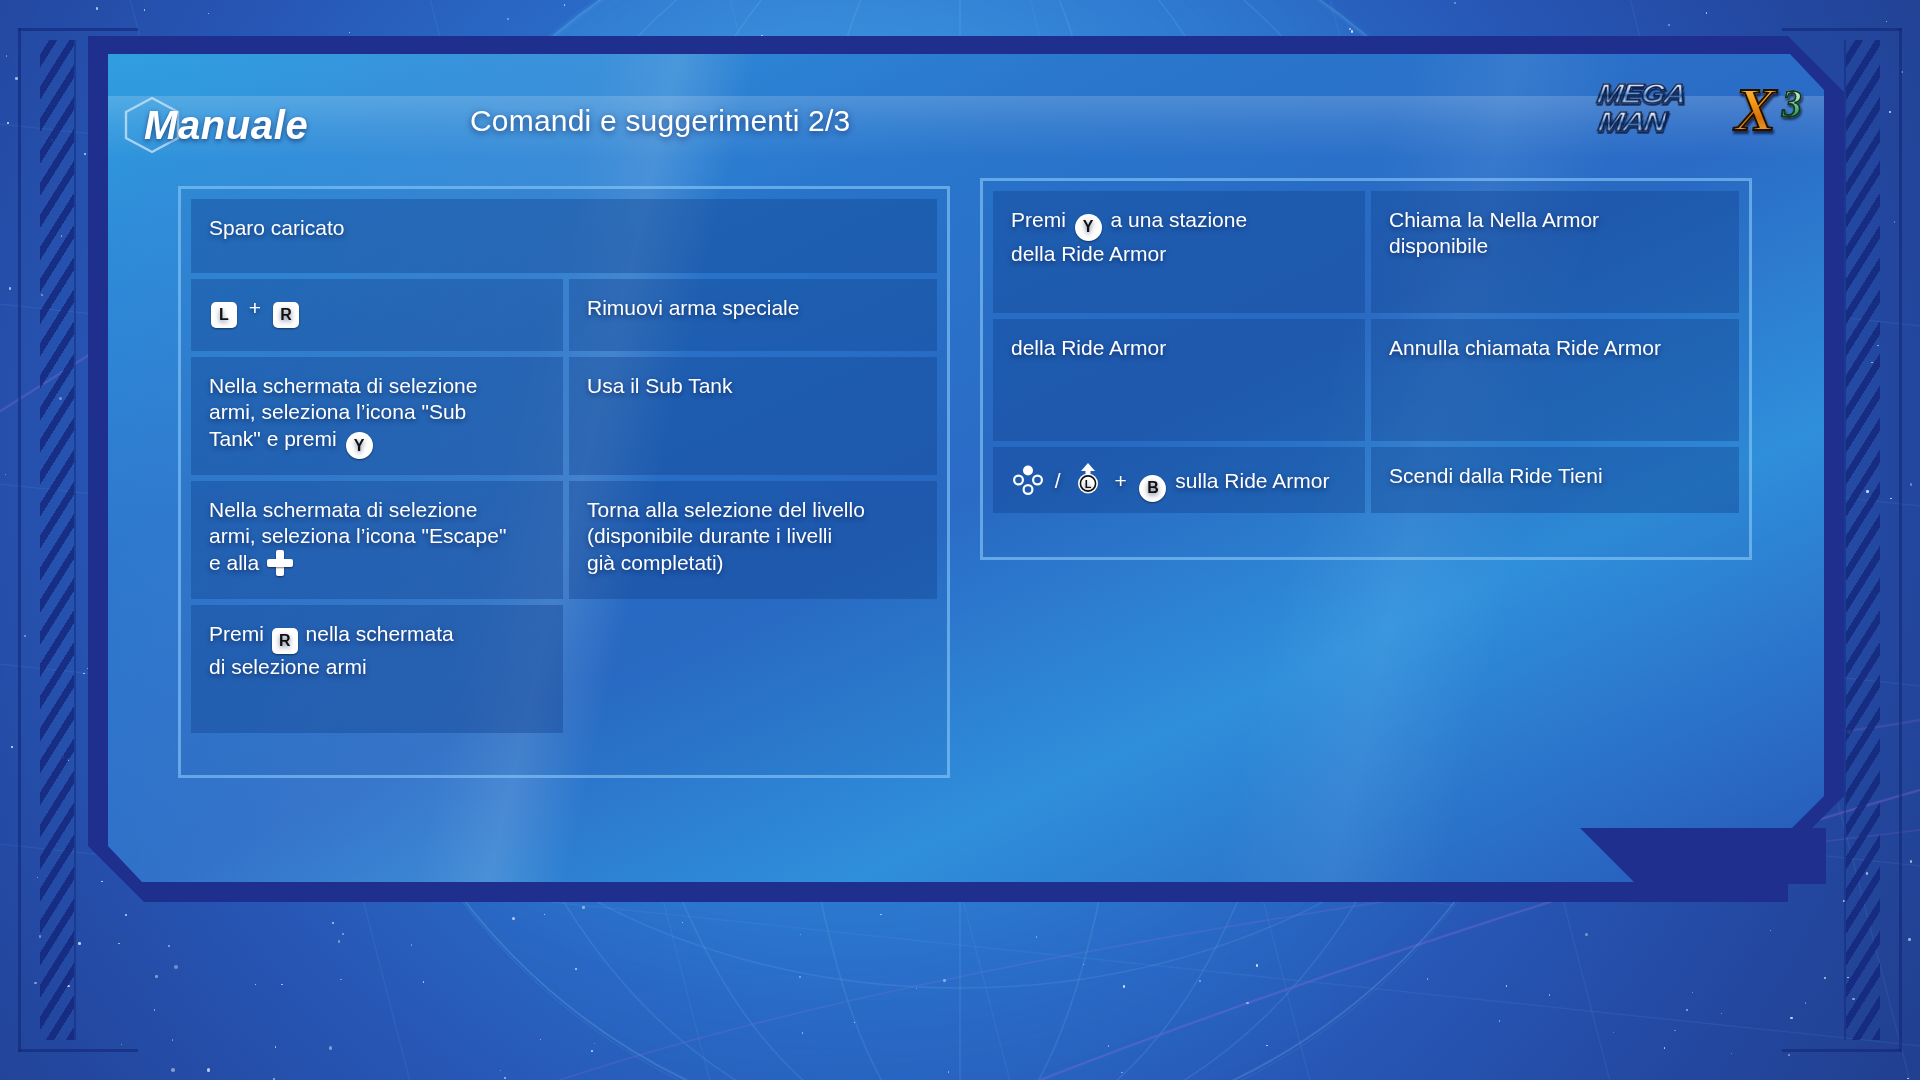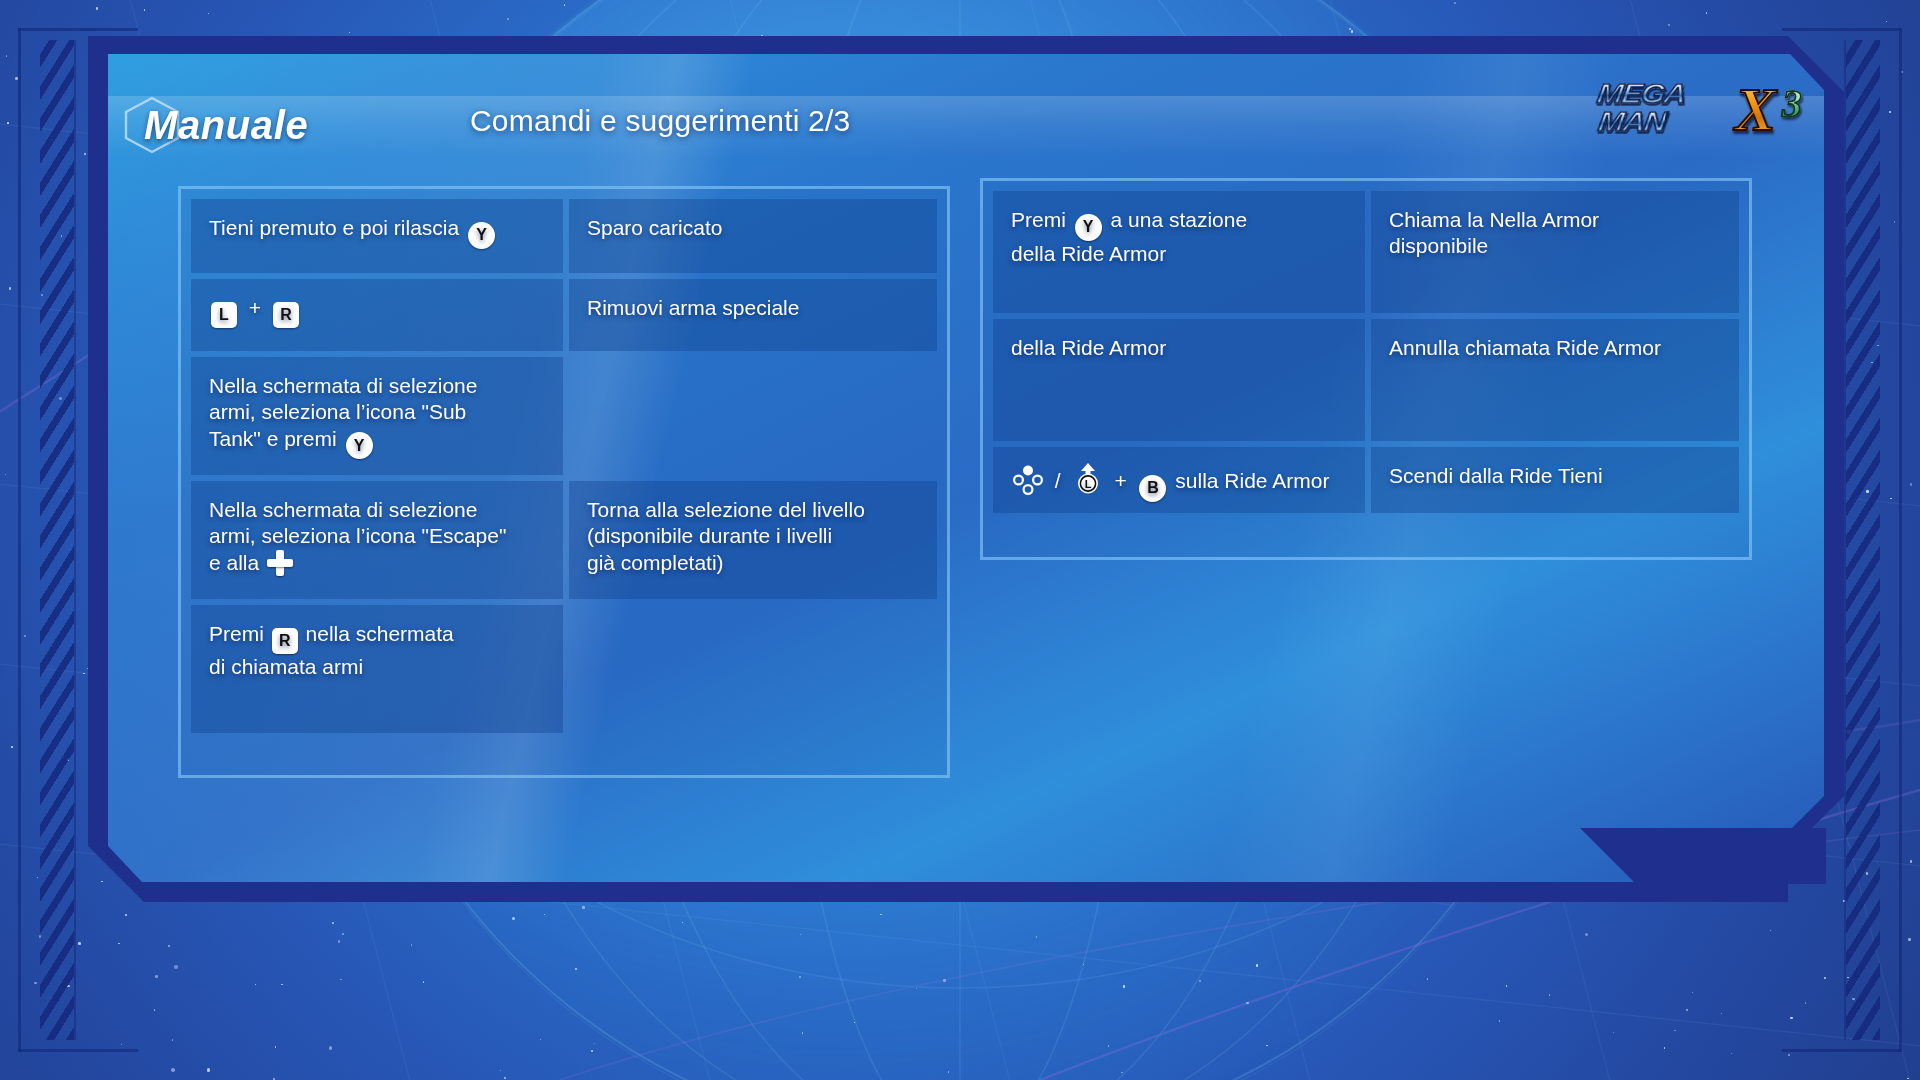--- a/index.html
+++ b/index.html
@@ -751,25 +751,20 @@
 <div id="logo-wrap">
   <span class="logo-mega">MEGA</span>
   <span class="logo-man">MAN</span>
   <span class="logo-x">X</span>
   <span class="logo-3">3</span>
 </div>
 
 <div class="ctable" id="table-left">
 
   <div class="crow">
-    <div class="ccell cmd" style="height:74px;">
-      <span class="ln"><span>Tieni premuto e poi rilascia</span>
-        <span class="btn-ico btn-round">Y</span>
-      </span>
-    </div>
     <div class="ccell eff" style="height:74px;">
       <span class="ln">Sparo caricato</span>
     </div>
   </div>
 
   <div class="crow">
     <div class="ccell cmd" style="height:72px;">
       <span class="ln">
         <span class="btn-ico btn-sq">L</span>
         <span class="plain">+</span>
@@ -782,20 +777,23 @@
   </div>
 
   <div class="crow">
     <div class="ccell cmd" style="height:118px;">
       <span class="ln">Nella schermata di selezione</span>
       <span class="ln">armi, seleziona l’icona "Sub</span>
       <span class="ln"><span>Tank" e premi</span>
         <span class="btn-ico btn-round">Y</span>
       </span>
     </div>
+    <div class="ccell eff" style="height:118px;">
+      <span class="ln">Usa il Sub Tank</span>
+    </div>
   </div>
 
   <div class="crow">
     <div class="ccell cmd" style="height:118px;">
       <span class="ln">Nella schermata di selezione</span>
       <span class="ln">armi, seleziona l’icona "Escape"</span>
       <span class="ln"><span>e alla</span>
         <span class="plus-ico"></span>
       </span>
     </div>
@@ -805,21 +803,21 @@
       <span class="ln">già completati)</span>
     </div>
   </div>
 
   <div class="crow">
     <div class="ccell cmd" style="height:128px;">
       <span class="ln"><span>Premi</span>
         <span class="btn-ico btn-sq">R</span>
         <span>nella schermata</span>
       </span>
-      <span class="ln">di chiamata armi</span>
+      <span class="ln">di selezione armi</span>
     </div>
   </div>
 </div>
 
 <div class="ctable" id="table-right">
 
   <div class="crow">
     <div class="ccell cmd" style="height:122px;">
       <span class="ln"><span>Premi</span>
         <span class="btn-ico btn-round">Y</span>

